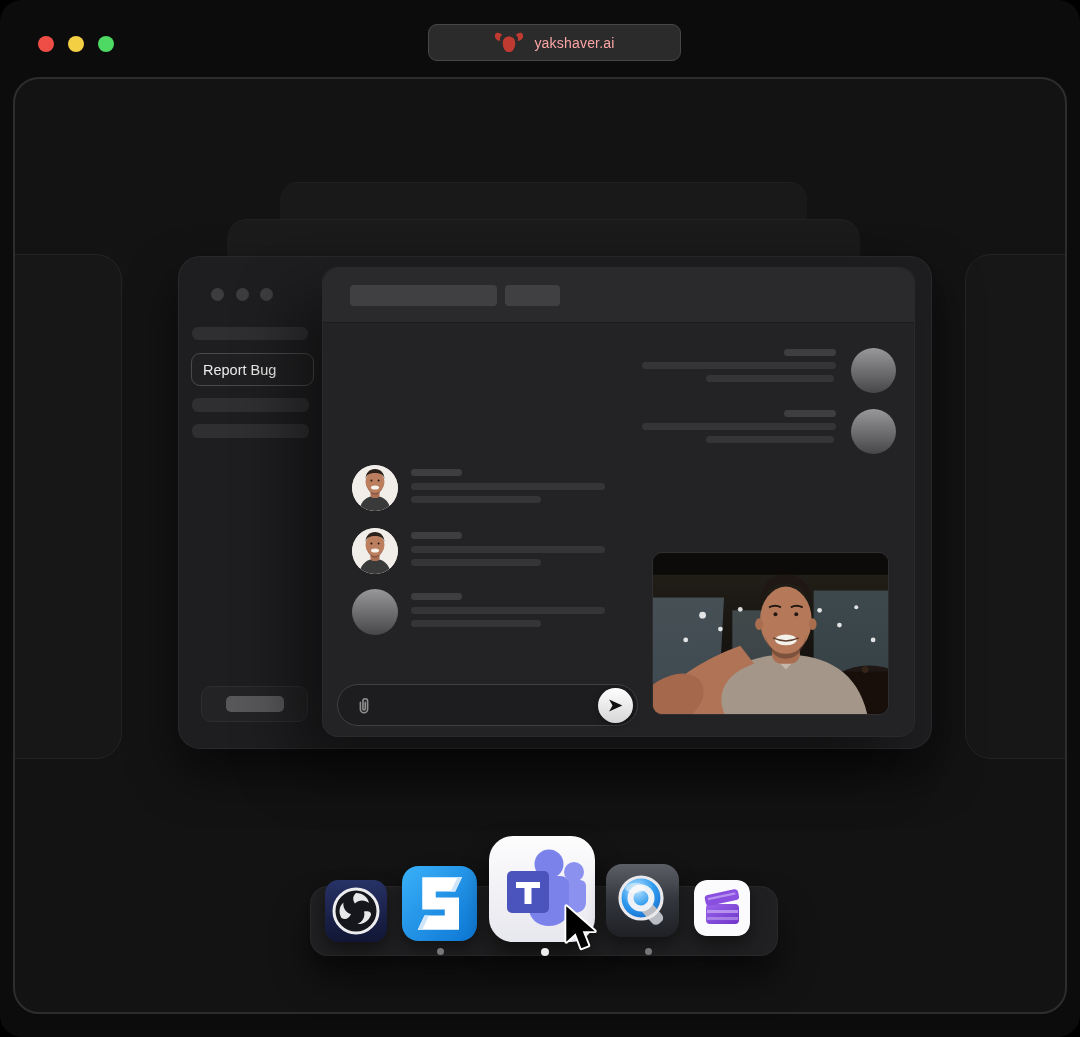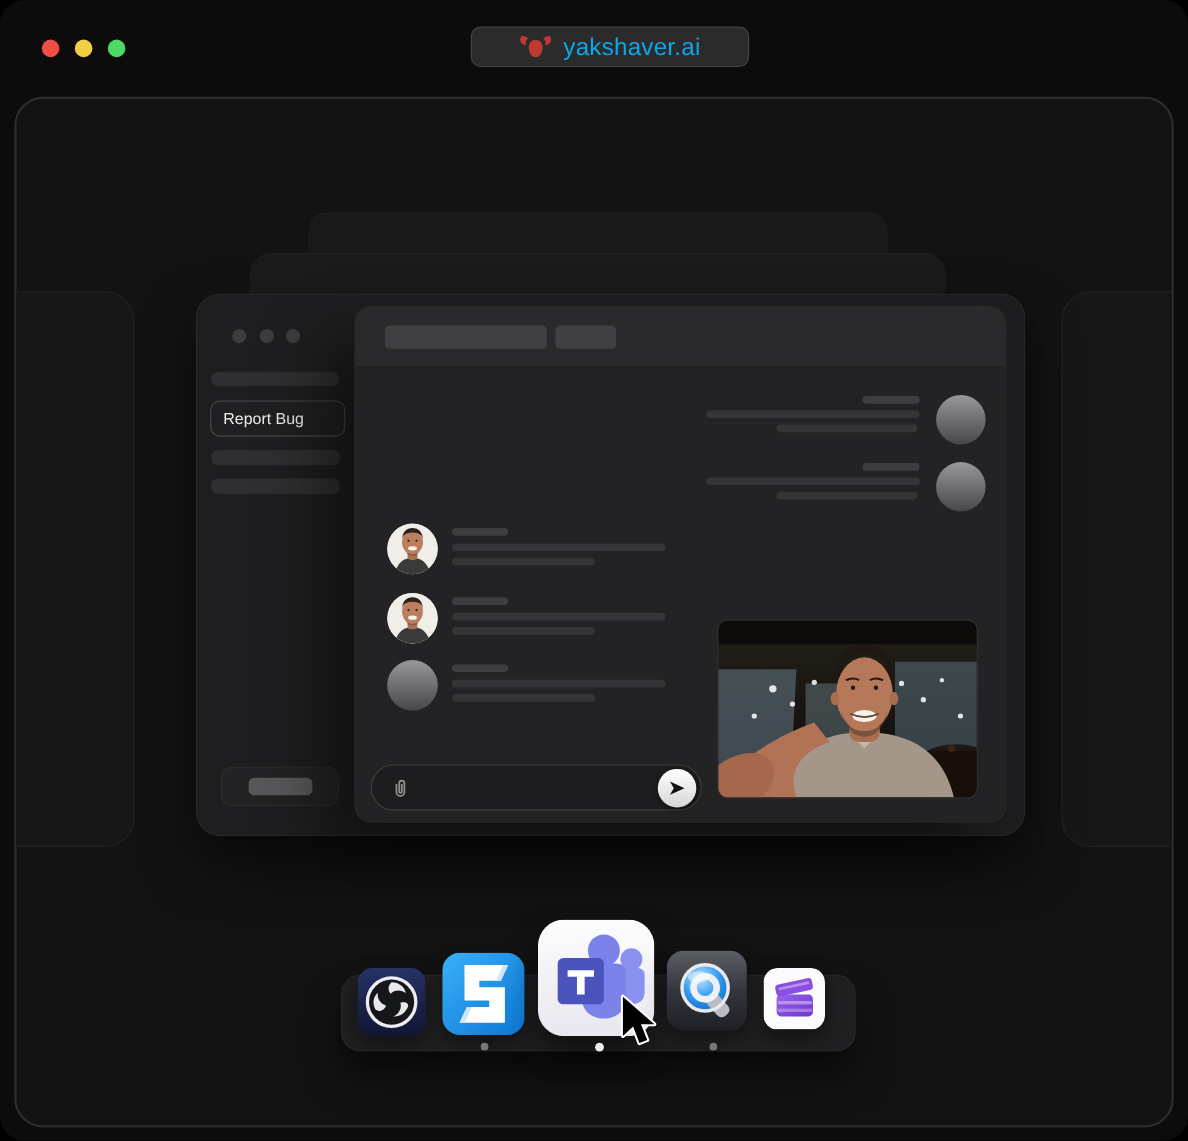--- a/index.html
+++ b/index.html
@@ -9,24 +9,24 @@
            border-radius:22px; overflow:hidden; }
 
   
   .traffic{ position:absolute; width:16px; height:16px; border-radius:50%; top:36px; }
   .t-red{ left:38px; background:#ef4e47; }
   .t-yellow{ left:68px; background:#f3cf43; }
   .t-green{ left:98px; background:#4ed964; }
   .title-pill{ position:absolute; left:428px; top:24px; width:253px; height:37px;
     background:#2b2b2c; border:1px solid #474748; border-radius:9px;
     display:flex; align-items:center; justify-content:center; gap:10px; }
-  .title-pill .site{ color:#0ea5e9; font-size:22px; letter-spacing:.2px; }
-
-  
-  .frame{ position:absolute; left:13px; top:88px; width:1054px; height:937px;
+  .title-pill .site{ color:#fca5a5; font-size:14px; letter-spacing:.2px; }
+
+  
+  .frame{ position:absolute; left:13px; top:77px; width:1054px; height:937px;
     border:2px solid #2d2d2f; border-radius:26px; background:#131314; overflow:hidden; }
 
   
   .card{ position:absolute; background:#1a1a1b; }
   .card-back{ left:265px; top:103px; width:527px; height:150px; border-radius:18px;
     background:#19191a; box-shadow:0 1px 0 rgba(255,255,255,.03) inset; }
   .card-mid{ left:212px; top:140px; width:633px; height:150px; border-radius:20px;
     background:#1b1b1c; box-shadow:0 1px 0 rgba(255,255,255,.03) inset; }
   .card-left{ left:-26px; top:175px; width:133px; height:505px; border-radius:26px;
     background:#171718; border:1px solid #242426; }

